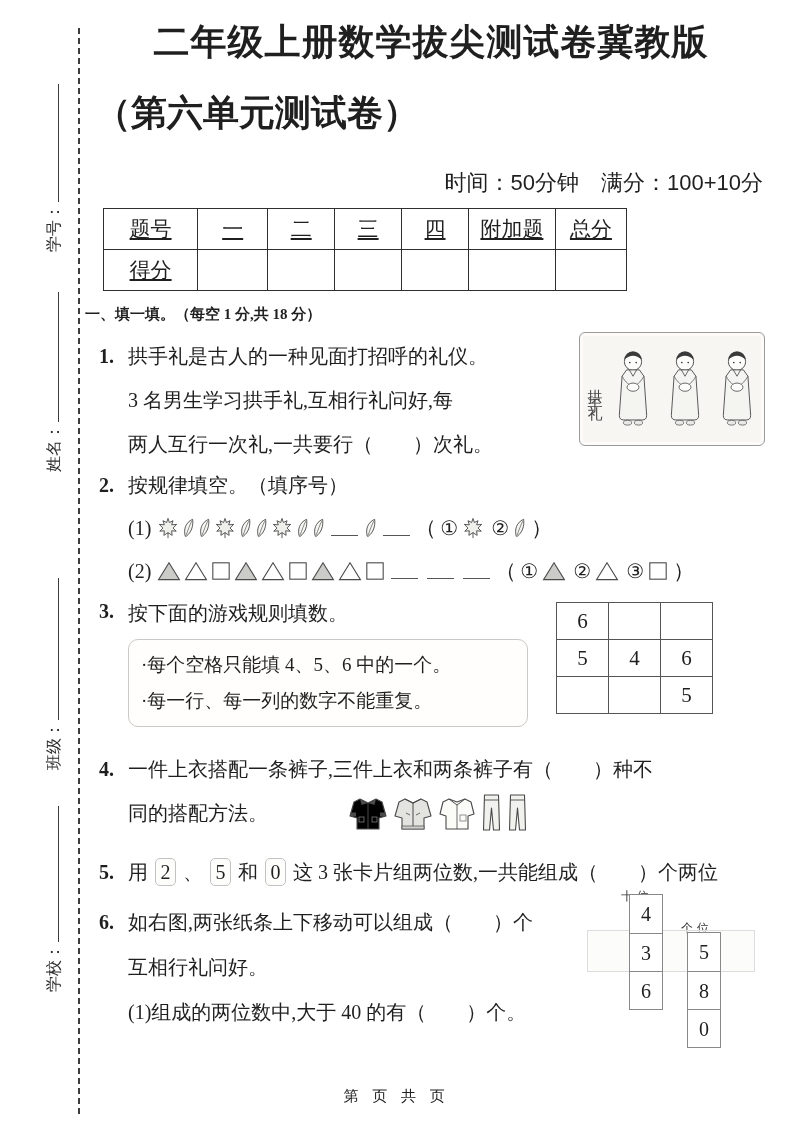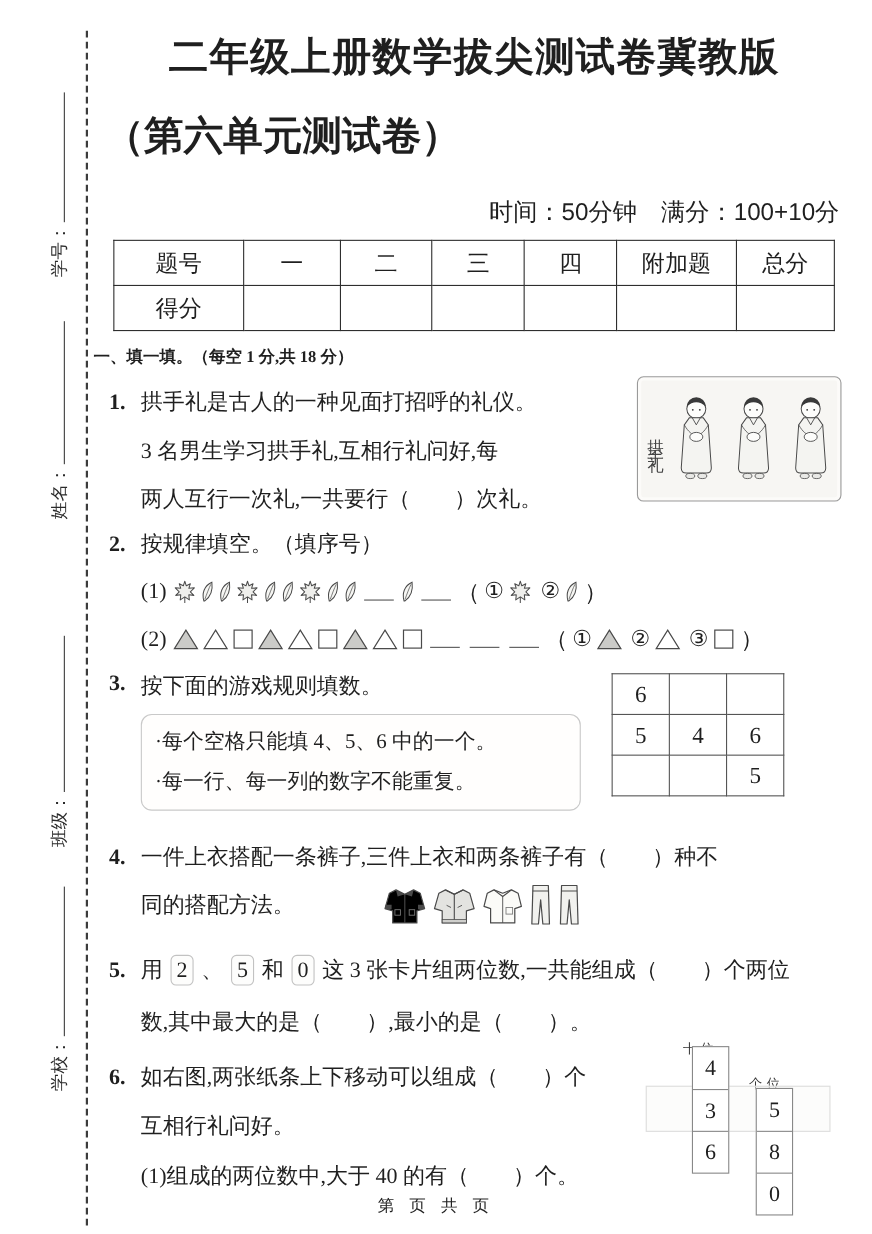--- a/index.html
+++ b/index.html
@@ -14,28 +14,28 @@
   .fold-line { position:absolute; left:78px; top:28px; height:1086px; border-left:2px dashed #3c3c3c; }
   .side-field { position:absolute; transform:rotate(-90deg); transform-origin:0 0; white-space:nowrap; font-size:16px; color:#2a2a2a; }
   .side-line { display:inline-block; border-bottom:1.6px solid #3c3c3c; height:15px; vertical-align:baseline; margin-left:2px; }
   .sf1 { left:44px; top:252px; } .sf1 .side-line { width:118px; }
   .sf2 { left:44px; top:472px; } .sf2 .side-line { width:130px; }
   .sf3 { left:44px; top:770px; } .sf3 .side-line { width:142px; }
   .sf4 { left:44px; top:992px; } .sf4 .side-line { width:136px; }
 
   .main { position:absolute; left:95px; top:0; width:672px; }
 
-  .title { margin-top:28px; text-align:center; font-family:"Liberation Sans","DejaVu Sans",sans-serif;
+  .title { margin-top:18px; text-align:center; font-family:"Liberation Sans","DejaVu Sans",sans-serif;
            font-weight:700; font-size:36px; letter-spacing:1px; }
   .subtitle { margin-top:22px; font-family:"Liberation Sans","DejaVu Sans",sans-serif;
               font-weight:700; font-size:36px; }
   .meta { margin-top:30px; text-align:right; font-family:"Liberation Sans","DejaVu Sans",sans-serif;
           font-size:22px; padding-right:4px; }
 
-  table.score { margin:10px 0 0 8px; width:656px; border-collapse:collapse; table-layout:fixed; }
+  table.score { margin:10px 0 0 8px; width:524px; border-collapse:collapse; table-layout:fixed;text-decoration:underline; }
   table.score td { border:1.6px solid #2e2e2e; height:41px; text-align:center; font-size:21px; }
 
   .sec-heading { margin-top:14px; margin-left:-10px; font-size:15px; font-weight:700; }
 
   .q { position:relative; font-size:20px; }
   .q-row { display:flex; }
   .qnum { width:33px; flex:0 0 33px; font-weight:700; padding-left:4px; }
   .qtext { flex:1; }
 
   .q1 { margin-top:10px; line-height:44px; }
@@ -480,21 +480,20 @@
         <div class="qtext">
           <div>
             <span>用</span>
             <span class="card">2</span>
             <span>、</span>
             <span class="card">5</span>
             <span>和</span>
             <span class="card">0</span>
             <span>这 3 张卡片组两位数,一共能组成（　　）个两位</span>
           </div>
-          <div>数,其中最大的是（　　）,最小的是（　　）。</div>
         </div>
       </div>
     </div>
 
     <div class="q q6">
       <div class="q-row">
         <span class="qnum">6.</span>
         <div class="qtext">
           <div>如右图,两张纸条上下移动可以组成（　　）个</div>
           <div>互相行礼问好。</div>

